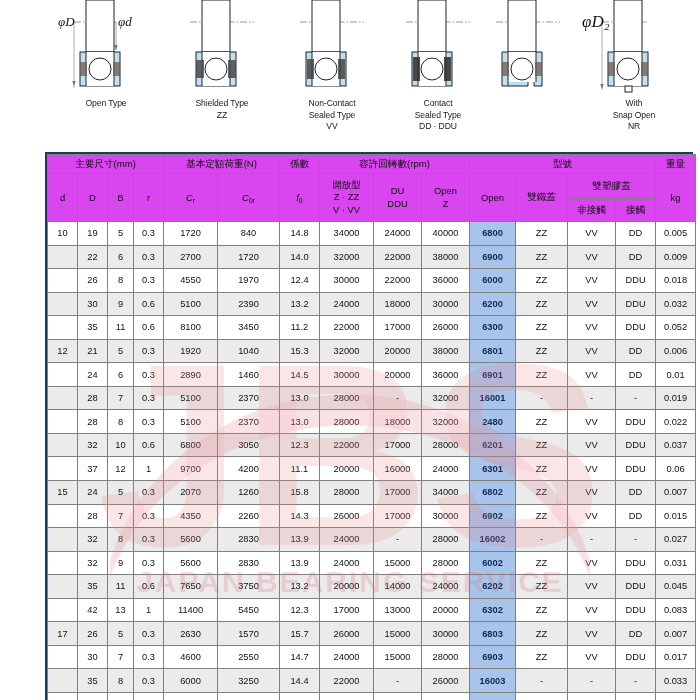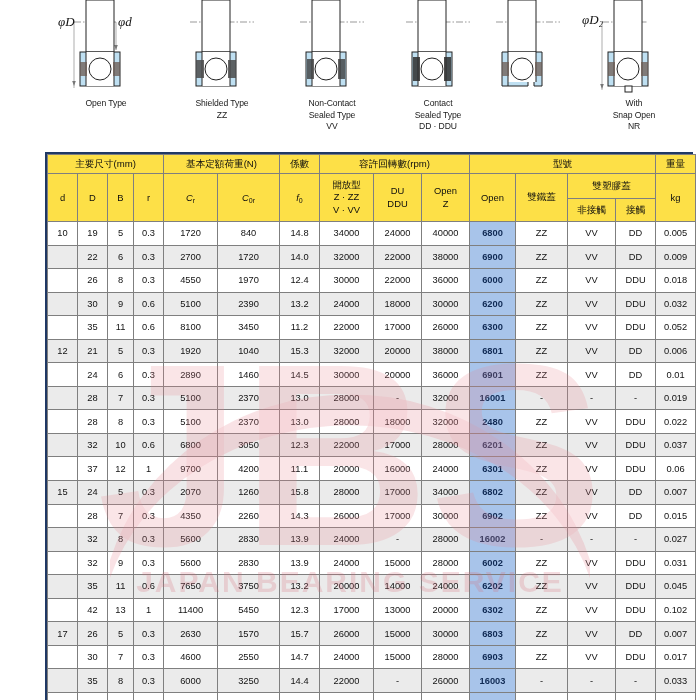--- a/index.html
+++ b/index.html
@@ -63,21 +63,21 @@
   }
   table.spec th, table.spec td {
     border: 1px solid #7f7f7f;
     text-align: center;
     vertical-align: middle;
     padding: 0;
     overflow: hidden;
     white-space: nowrap;
   }
   thead th {
-    background: #fde047;
+    background: #d946ef;
     color: #0d0d0d;
     font-weight: normal;
     border-color: #5f7fab;
     font-size: 9.4px;
   }
   thead th.cjk { font-size: 9.6px; }
   .hdr-top { height: 19px; }
   .hdr-stack { line-height: 12.5px; }
 
   tbody td { height: 22.55px; }
@@ -216,21 +216,21 @@
     </svg>
     <div class="fig-caption">
       <div>With</div>
       <div>Snap Open</div>
       <div>NR</div>
     </div>
   </div>
 
   <div style="position:absolute;left:58px;top:14px;font-family:'Liberation Serif',serif;font-style:italic;font-size:13px;color:#111;">φD</div>
   <div style="position:absolute;left:118px;top:14px;font-family:'Liberation Serif',serif;font-style:italic;font-size:13px;color:#111;">φd</div>
-  <div style="position:absolute;left:582px;top:12px;font-family:'Liberation Serif',serif;font-style:italic;font-size:13px;color:#111;">φD₂</div>
+  <div style="position:absolute;left:582px;top:12px;font-family:'Liberation Serif',serif;font-style:italic;font-size:17px;color:#111;">φD₂</div>
 </div>
 
 <div id="spec-table-wrap">
   <table class="spec">
     <colgroup>
       <col style="width:30px">
         <col style="width:30px">
         <col style="width:26px">
         <col style="width:30px">
       <col style="width:54px">
@@ -569,21 +569,21 @@
           <td>11400</td>
           <td>5450</td>
           <td>12.3</td>
           <td>17000</td>
           <td>13000</td>
           <td>20000</td>
           <td class="model-open">6302</td>
           <td><span class="ul">ZZ</span></td>
           <td>VV</td>
           <td>DDU</td>
-          <td>0.102</td>
+          <td>0.083</td>
         </tr>
         <tr class="odd">
           <td>17</td>
           <td>26</td>
           <td>5</td>
           <td>0.3</td>
           <td>2630</td>
           <td>1570</td>
           <td>15.7</td>
           <td>26000</td>

